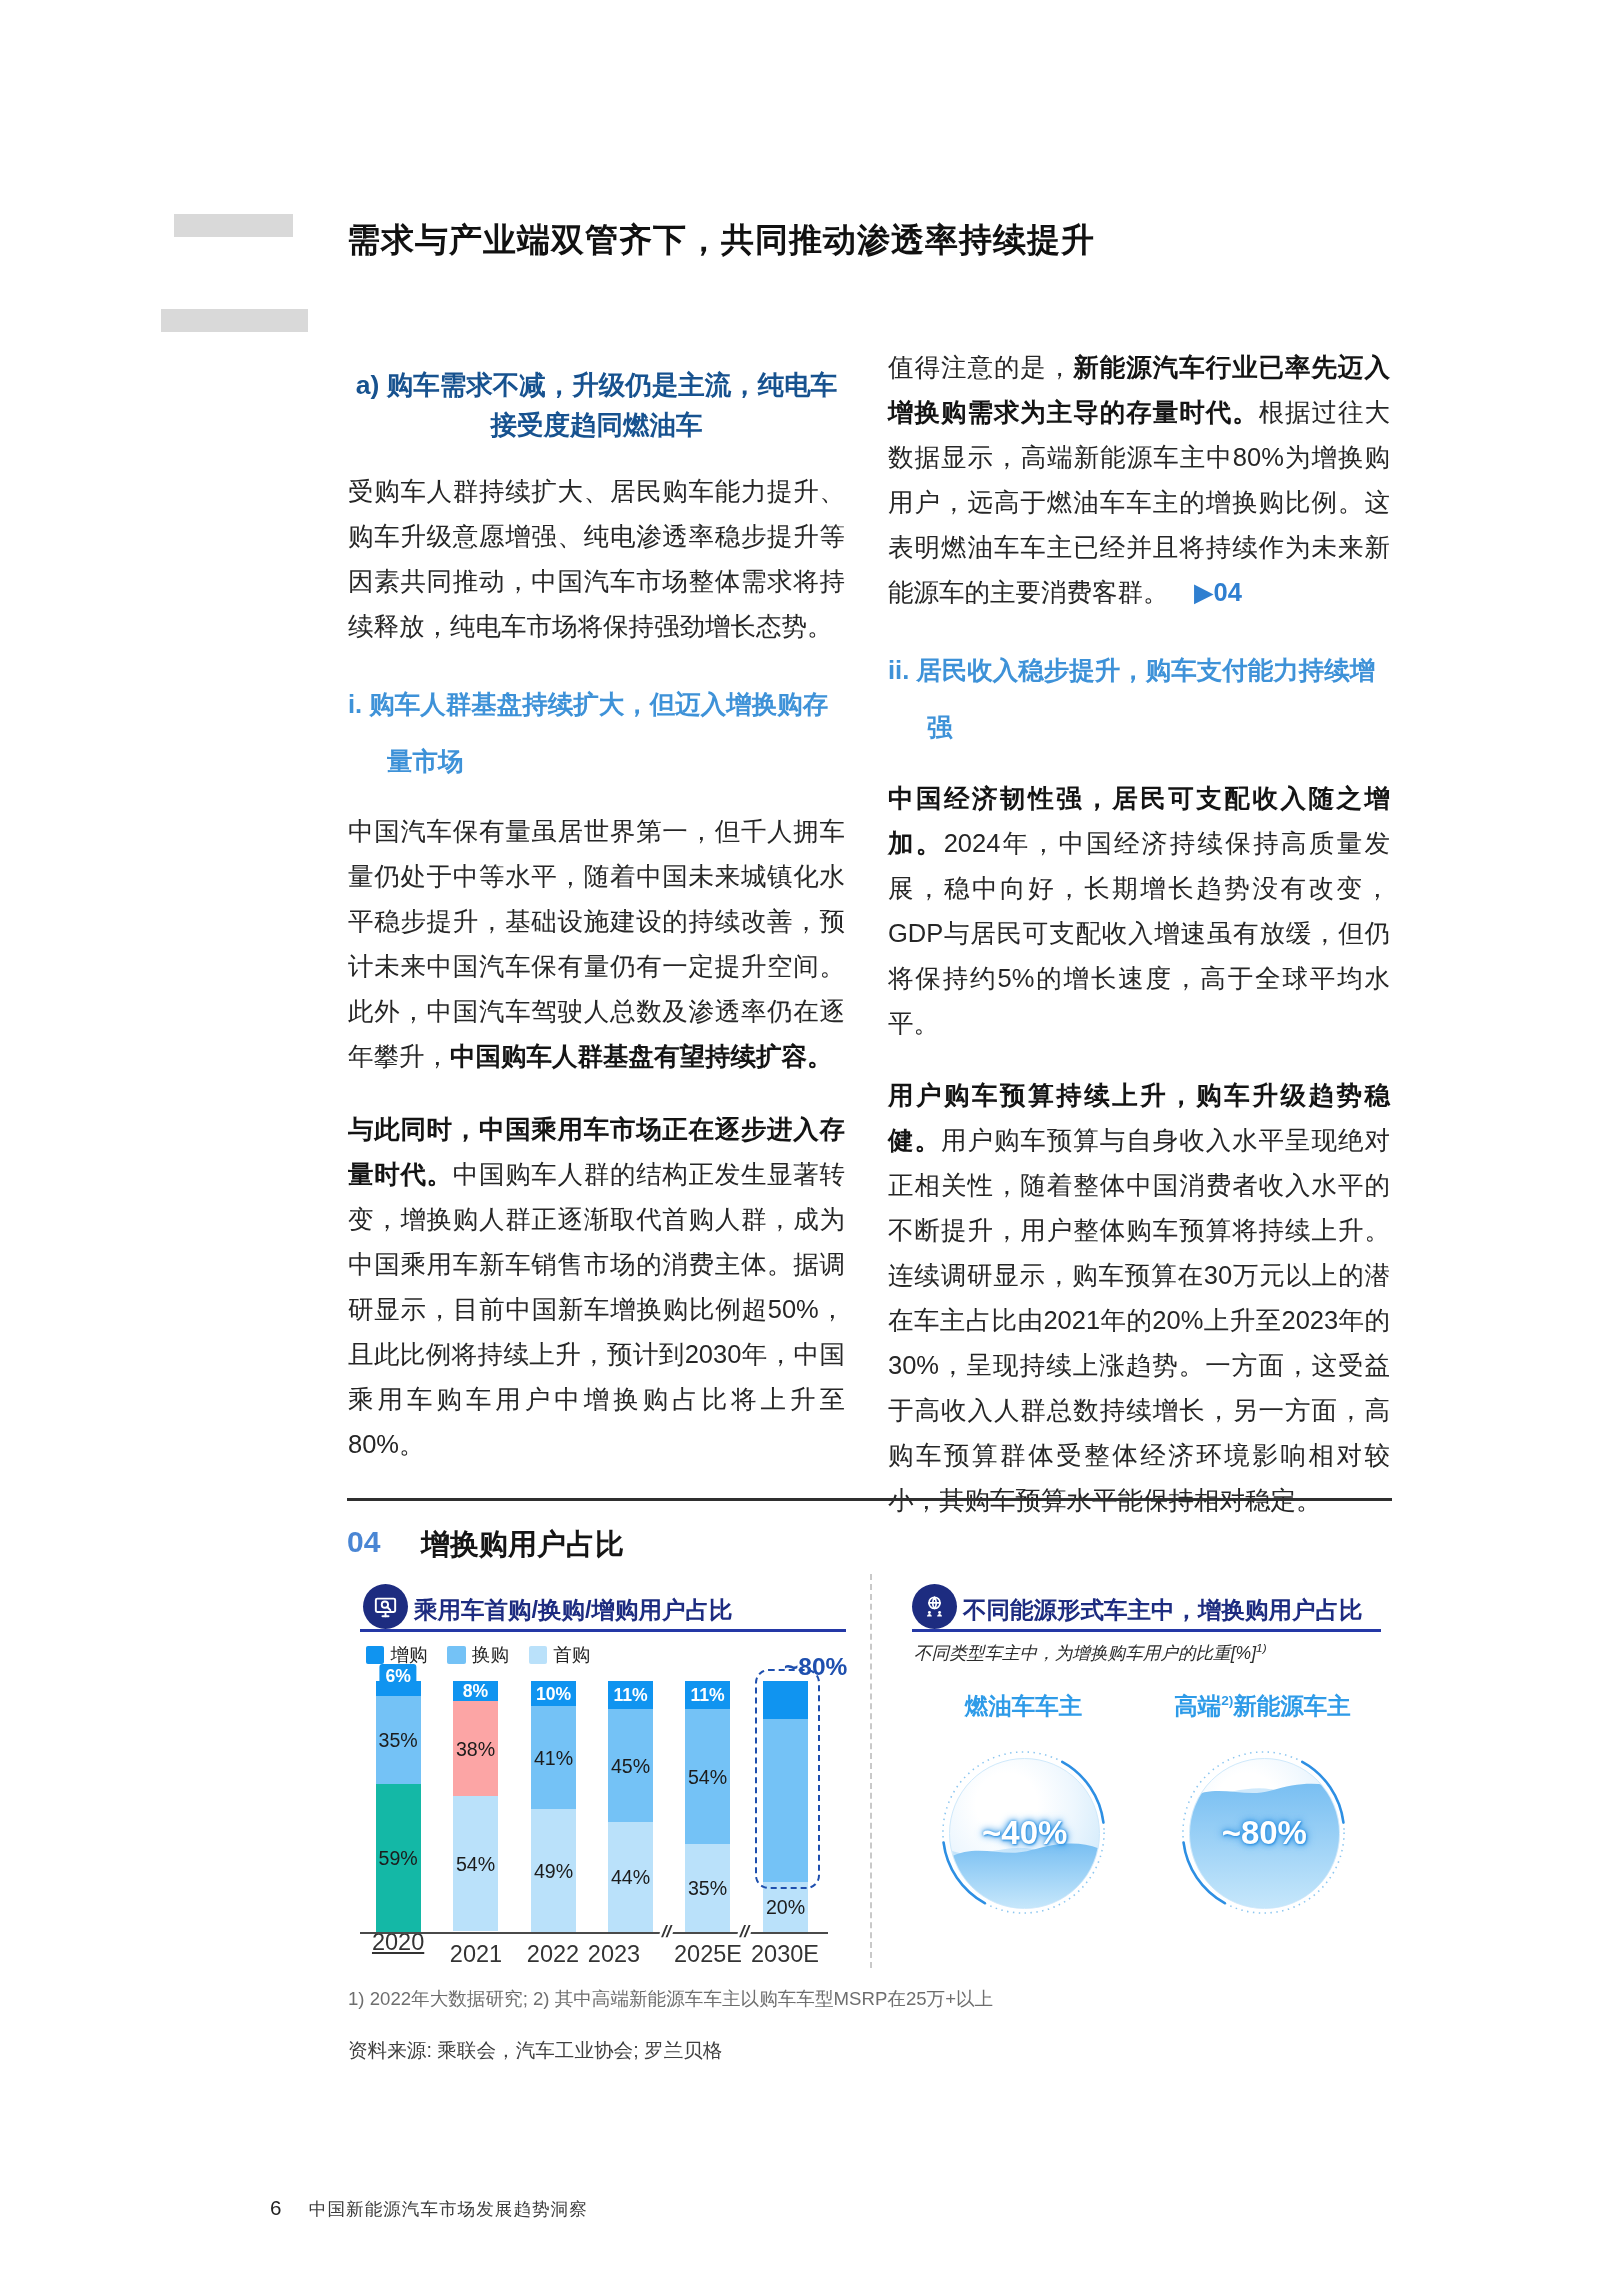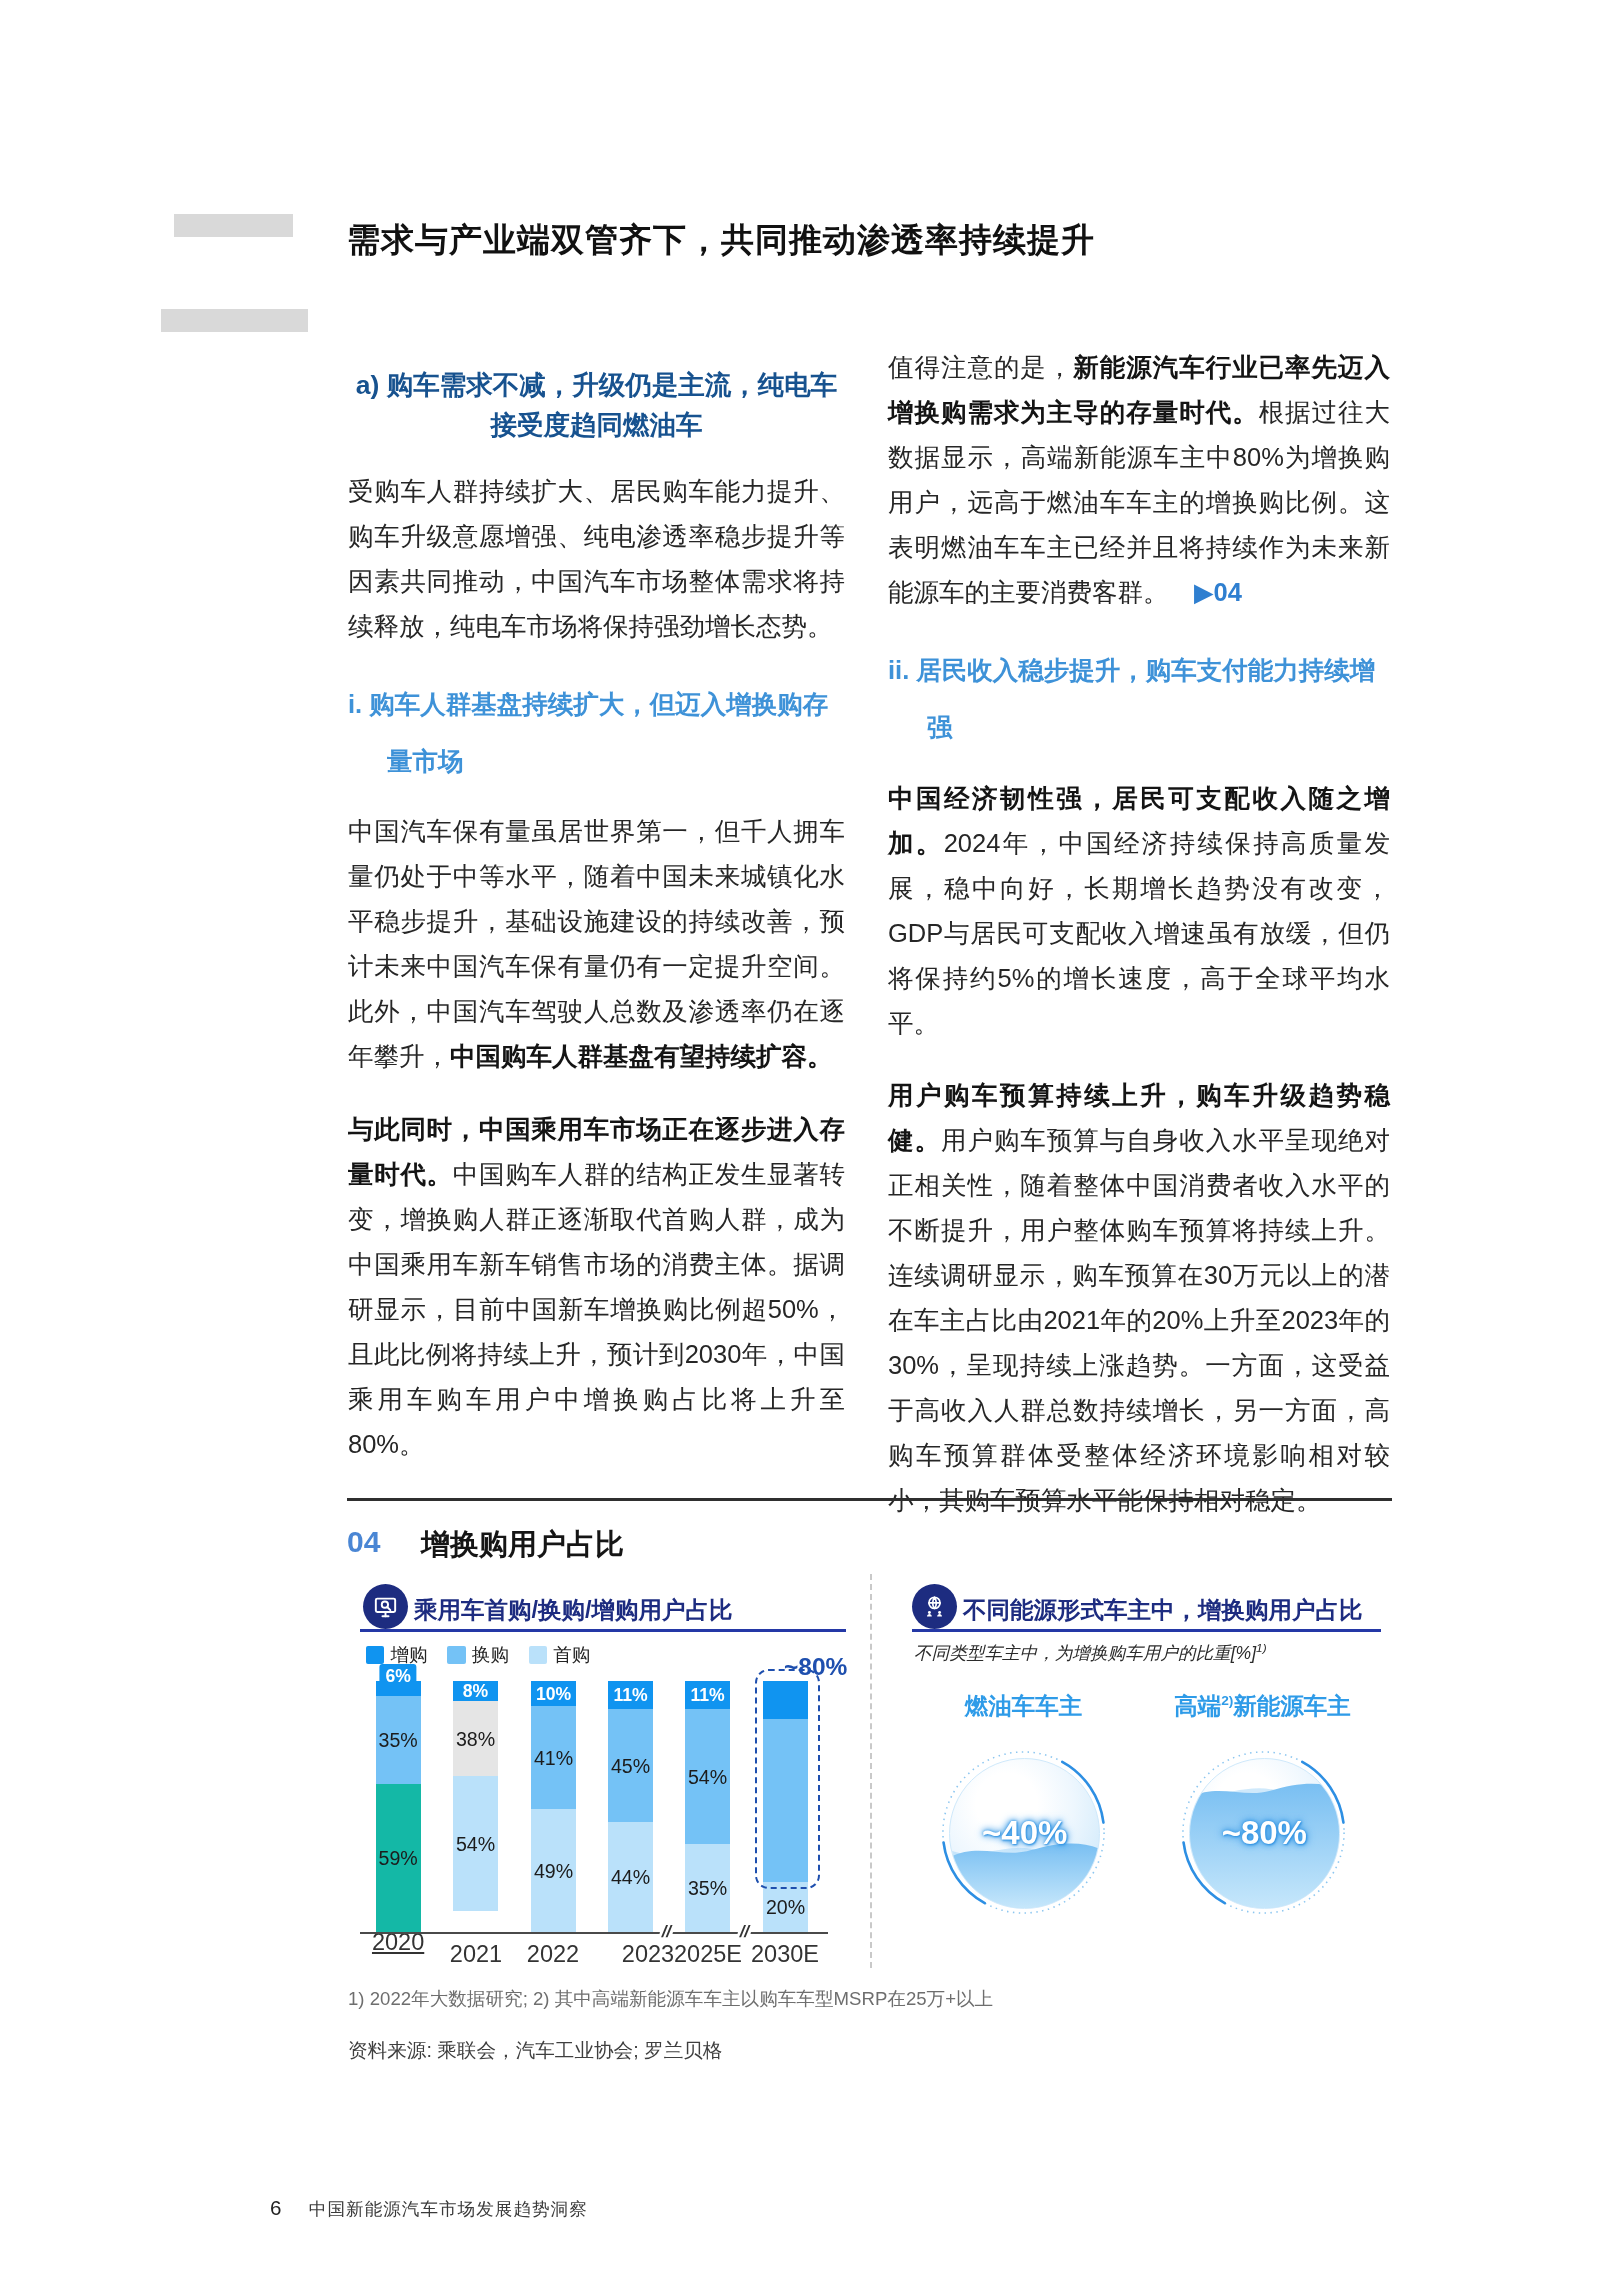--- a/index.html
+++ b/index.html
@@ -141,21 +141,21 @@
           </div>
           <div class="seg" style="height: 148px; background: #14b8a6;">
             <div class="seg-label">59%</div>
           </div>
         </div>
         <div class="cat" style="left: -5.9px; top: 361px; text-decoration: underline;">2020</div>
         <div class="bar" style="left: 93px; width: 45px; top: 113px; height: 251px;">
           <div class="seg" style="height: 20px; background: rgb(16, 148, 240);">
             <div class="seg-label on-dark">8%</div>
           </div>
-          <div class="seg" style="height: 75px; background: #e5e5e5;">
+          <div class="seg" style="height: 95px; background: #fca5a5;">
             <div class="seg-label">38%</div>
           </div>
           <div class="seg" style="height: 135px; background: rgb(186, 225, 250);">
             <div class="seg-label">54%</div>
           </div>
         </div>
         <div class="cat" style="left: 72px; top: 373px;">2021</div>
         <div class="bar" style="left: 171px; width: 45px; top: 113px; height: 251px;">
           <div class="seg" style="height: 25px; background: rgb(16, 148, 240);">
             <div class="seg-label on-dark">10%</div>
@@ -172,21 +172,21 @@
           <div class="seg" style="height: 28px; background: rgb(16, 148, 240);">
             <div class="seg-label on-dark">11%</div>
           </div>
           <div class="seg" style="height: 113px; background: rgb(116, 194, 246);">
             <div class="seg-label">45%</div>
           </div>
           <div class="seg" style="height: 110px; background: rgb(186, 225, 250);">
             <div class="seg-label">44%</div>
           </div>
         </div>
-        <div class="cat" style="left: 244px; top: 373px; text-align: center;">2023</div>
+        <div class="cat" style="left: 210px; top: 373px; text-align: center;">2023</div>
         <div class="bar" style="left: 325px; width: 45px; top: 113px; height: 251px;">
           <div class="seg" style="height: 28px; background: rgb(16, 148, 240);">
             <div class="seg-label on-dark">11%</div>
           </div>
           <div class="seg" style="height: 135px; background: rgb(116, 194, 246);">
             <div class="seg-label">54%</div>
           </div>
           <div class="seg" style="height: 88px; background: rgb(186, 225, 250);">
             <div class="seg-label">35%</div>
           </div>

